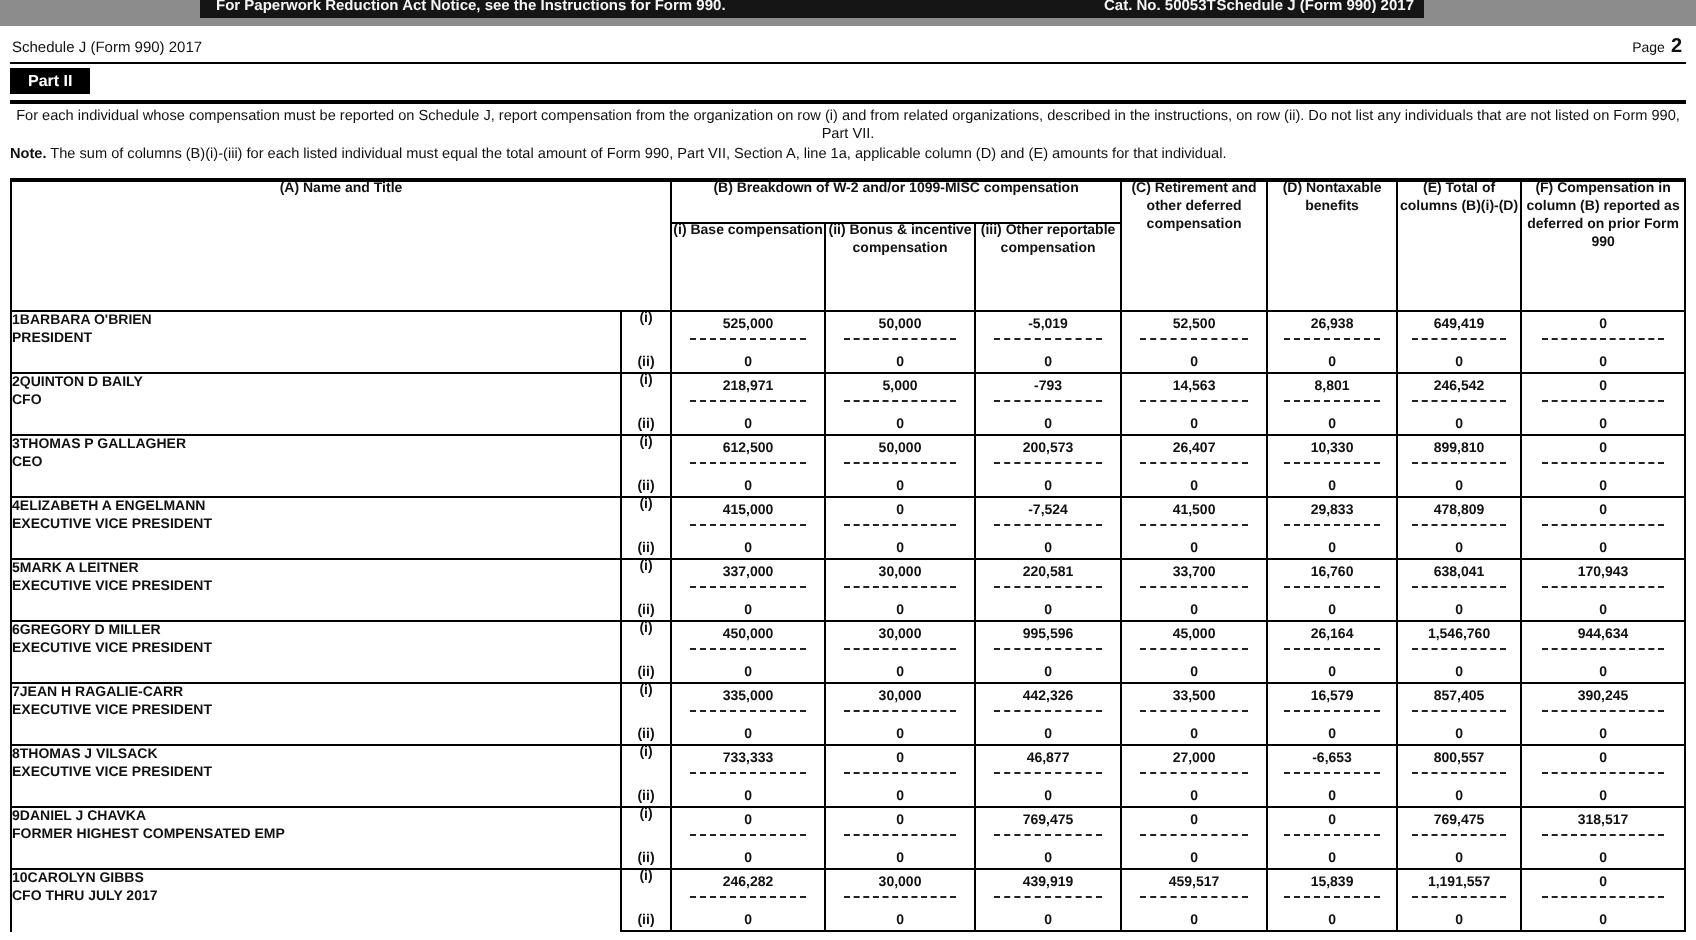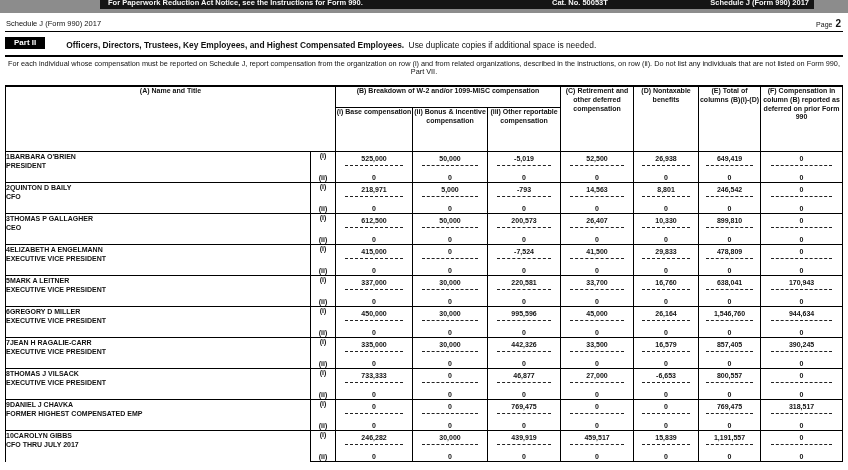--- a/index.html
+++ b/index.html
@@ -2,21 +2,21 @@
 <html><head>
 <meta charset="utf-8">
 <style>
   html,body{margin:0;padding:0;}
   body{
     width:848px;height:470px;overflow:hidden;position:relative;
     background:#8c8c8c;font-family:"Liberation Sans",sans-serif;color:#111;
   }
   
   .prev-footer{
-    position:absolute;left:100px;top:0;width:714px;height:9px;
+    position:absolute;left:100px;top:0;width:612px;height:9px;
     background:#151515;color:#f5f5f5;overflow:hidden;z-index:2;
   }
   .prev-footer span{
     position:absolute;top:-3px;font-size:7.5px;font-weight:bold;
     line-height:11px;white-space:nowrap;
   }
   .pf-notice{left:8px;}
   .pf-cat{left:452px;}
   .pf-sched{right:5px;}
   
@@ -27,21 +27,21 @@
   .page-inner{padding:5px 5px 0 5px;}
   .hdr-row{
     display:flex;justify-content:space-between;align-items:flex-end;
     font-size:7.5px;padding:1px 2px 3px 1px;
   }
   .hdr-page{display:flex;align-items:flex-end;gap:3px;}
   .page-word{font-size:7px;}
   .page-num{font-weight:bold;font-size:10px;line-height:9px;}
   .rule{border-top:1px solid #000;}
   .part2{
-    display:flex;align-items:center;gap:21px;
+    display:flex;align-items:center;gap:8px;
     border-bottom:2.5px solid #000;padding:2px 0 3px 0;
   }
   .part2-label{
     background:#000;color:#fff;font-weight:bold;font-size:8px;
     padding:1.5px 9px 2px 9px;flex:0 0 auto;
   }
   .part2-title{font-weight:bold;font-size:8.4px;}
   .part2-sub{font-size:8.4px;font-weight:normal;}
   .instructions{font-size:7.3px;line-height:1.2;margin-top:2.5px;text-align:center;}
   .note-line{font-size:7.3px;line-height:1.2;margin-top:1px;}
@@ -92,28 +92,28 @@
       <span class="hdr-page">
         <span class="page-word">Page</span>
         <span class="page-num">2</span>
       </span>
     </div>
 
     <div class="rule"></div>
 
     <div class="part2">
       <span class="part2-label">Part II</span>
-      <span>
-        <span class="part2-title">Officers, Directors, Trustees, Key Employees, and Highest Compensated Employees.</span>
-        <span class="part2-sub">Use duplicate copies if additional space is needed.</span>
-      </span>
     </div>
 
     <div class="instructions">For each individual whose compensation must be reported on Schedule J, report compensation from the organization on row (i) and from related organizations, described in the instructions, on row (ii). Do not list any individuals that are not listed on Form 990, Part VII.</div>
 
+    <div class="note-line">
+      <span class="note-b">Note.</span>
+      <span>The sum of columns (B)(i)-(iii) for each listed individual must equal the total amount of Form 990, Part VII, Section A, line 1a, applicable column (D) and (E) amounts for that individual.</span>
+    </div>
 
     <table class="comp">
       <colgroup>
         <col style="width:305px">
           <col style="width:25px">
         <col style="width:77px">
           <col style="width:75px">
           <col style="width:73px">
         <col style="width:73px">
           <col style="width:65px">

